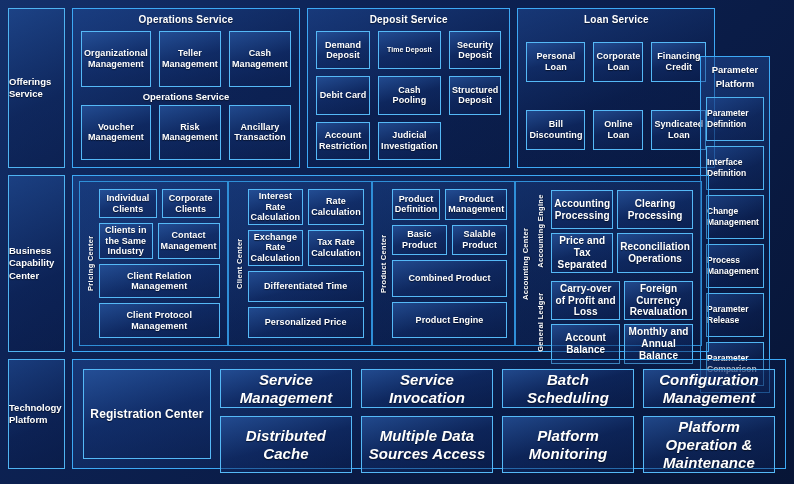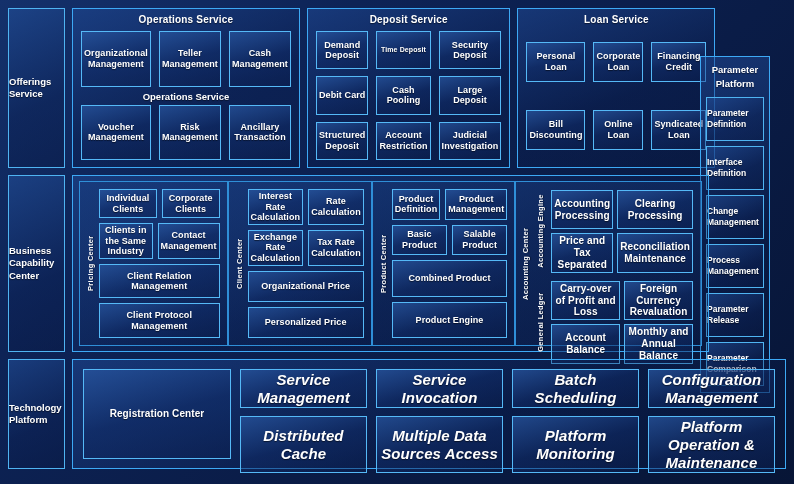--- a/index.html
+++ b/index.html
@@ -212,21 +212,21 @@
     height: 110px;
     gap: 7px;
   }
   #row-tech .rail { width: 57px; flex: none; }
   #tech-main {
     flex: 1;
     display: flex;
     gap: 9px;
     padding: 9px 10px;
   }
-  #registration { width: 148px; flex: none; font-size: 10px; }
+  #registration { width: 128px; flex: none; font-size: 12px; }
   #tech-grid {
     flex: 1;
     display: grid;
     grid-template-columns: repeat(4, 1fr);
     grid-template-rows: 1fr 1fr;
     gap: 8px 9px;
   }
   #tech-grid .leaf { font-size: 15px; font-style: italic; }
 </style>
 </head>
@@ -252,21 +252,20 @@
     </div>
 
     <div class="panel svc-panel">
       <div class="panel-title">Deposit Service</div>
       <div class="svc-grid">
         <div class="leaf">Demand Deposit</div>
         <div class="leaf" style="font-size:7px">Time Deposit</div>
         <div class="leaf">Security Deposit</div>
         <div class="leaf">Debit Card</div>
         <div class="leaf">Cash Pooling</div>
-        <div class="leaf">Large Deposit</div>
         <div class="leaf">Structured Deposit</div>
         <div class="leaf">Account Restriction</div>
         <div class="leaf">Judicial Investigation</div>
       </div>
     </div>
 
     <div class="panel svc-panel">
       <div class="panel-title">Loan Service</div>
       <div class="svc-grid loan-grid">
         <div class="leaf">Personal Loan</div>
@@ -316,21 +315,21 @@
         <div class="vlabel">Client Center</div>
         <div class="center-body">
           <div class="pair-row">
             <div class="leaf">Interest Rate Calculation</div>
             <div class="leaf">Rate Calculation</div>
           </div>
           <div class="pair-row">
             <div class="leaf">Exchange Rate Calculation</div>
             <div class="leaf">Tax Rate Calculation</div>
           </div>
-          <div class="leaf wide-row">Organizational Price</div>
+          <div class="leaf wide-row">Differentiated Time</div>
           <div class="leaf wide-row">Personalized Price</div>
         </div>
       </div>
 
       <div class="subpanel center-panel" id="product-center">
         <div class="vlabel">Product Center</div>
         <div class="center-body">
           <div class="pair-row">
             <div class="leaf">Product Definition</div>
             <div class="leaf">Product Management</div>
@@ -347,21 +346,21 @@
       <div class="subpanel center-panel" id="accounting-center">
         <div class="vlabel">Accounting Center</div>
         <div class="acc-inner">
 
           <div class="acc-section">
             <div class="vlabel">Accounting Engine</div>
             <div class="acc-grid">
               <div class="leaf">Accounting Processing</div>
               <div class="leaf">Clearing Processing</div>
               <div class="leaf">Price and Tax Separated</div>
-              <div class="leaf">Reconciliation Maintenance</div>
+              <div class="leaf">Reconciliation Operations</div>
             </div>
           </div>
 
           <div class="acc-section">
             <div class="vlabel">General Ledger</div>
             <div class="acc-grid">
               <div class="leaf">Carry-over of Profit and Loss</div>
               <div class="leaf">Foreign Currency Revaluation</div>
               <div class="leaf">Account Balance</div>
               <div class="leaf">Monthly and Annual Balance</div>

